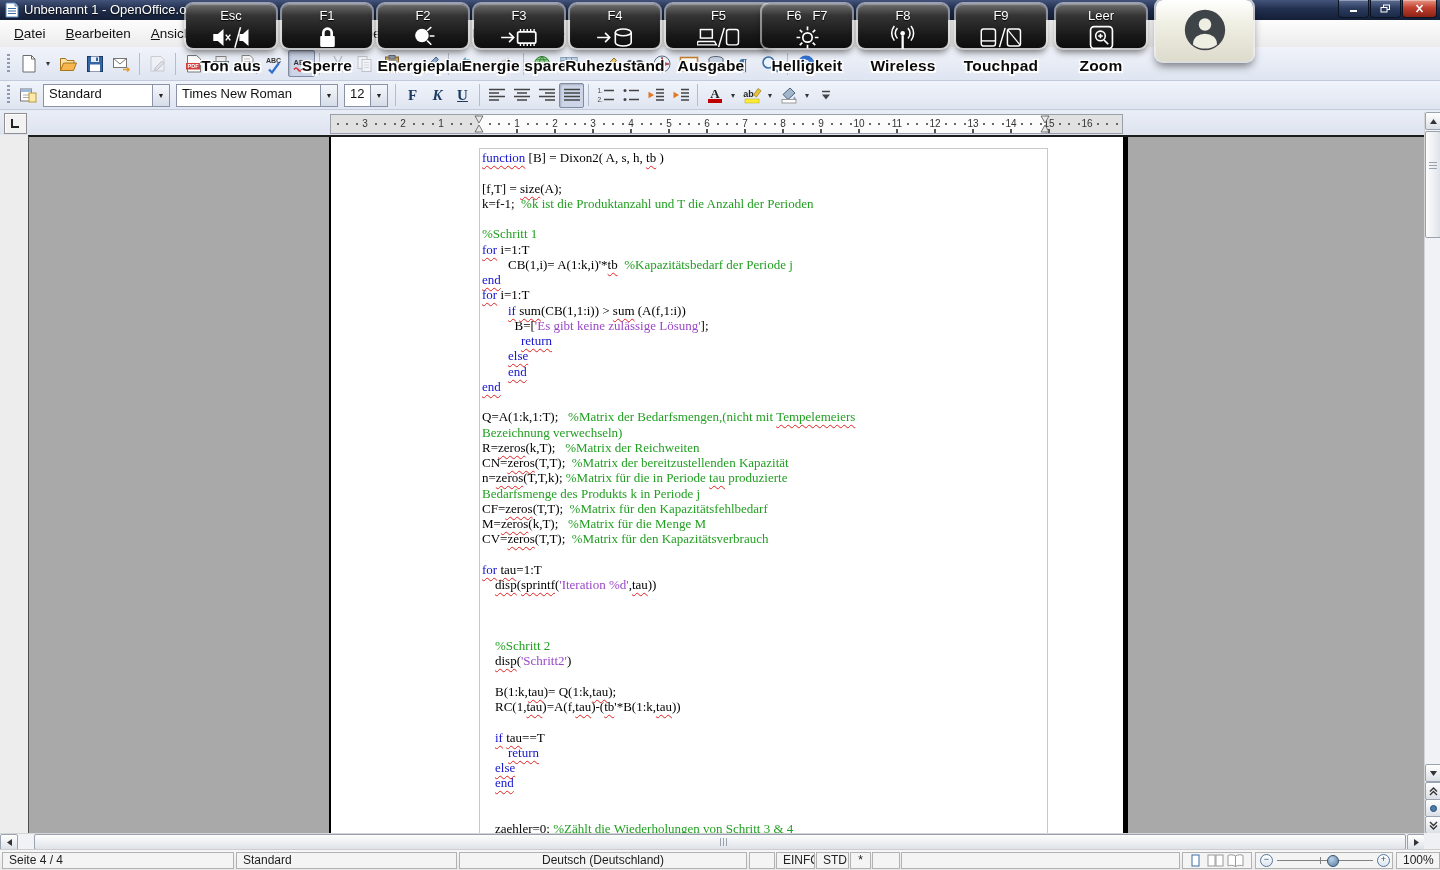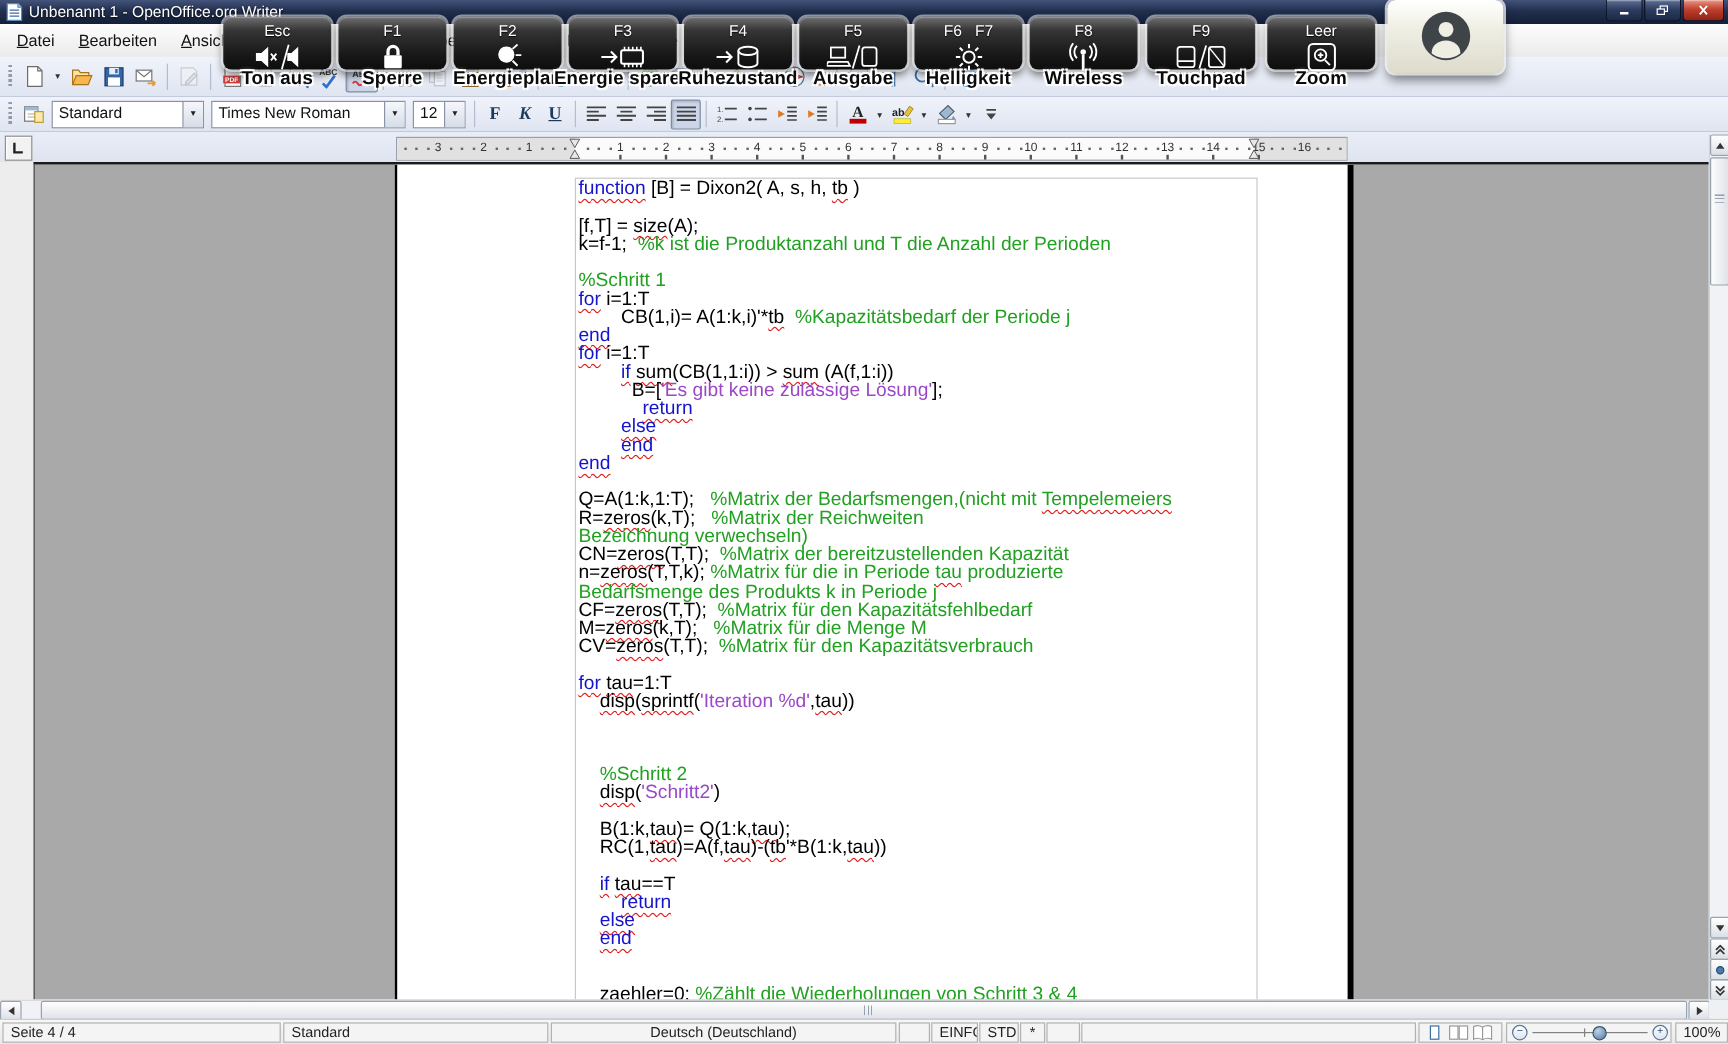--- a/index.html
+++ b/index.html
@@ -65,22 +65,22 @@
   .ruler-tab{position:absolute;bottom:0;width:2px;height:4px;background:#555;}
   .ruler-indent{position:absolute;top:0;}
 
   
   .doc-area{position:absolute;top:135px;left:0;width:1424px;height:698px;background:#ededed;}
   .workspace{position:absolute;left:28px;top:0;right:0;bottom:0;background:#a9a9a9;
     border-top:2px solid #1c1c1c;border-left:1px solid #4f4f4f;overflow:hidden;}
   .page{position:absolute;left:300px;top:0;width:792px;height:760px;background:#fff;
     border-left:2px solid #000;border-right:5px solid #000;}
   .text-frame{position:absolute;left:148px;top:11px;width:567px;height:760px;border:1px solid #c9c9c9;}
-  .code{position:absolute;left:151px;top:13px;font-family:Liberation Sans, sans-serif;
-    font-size:16px;line-height:15.25px;color:#000;}
+  .code{position:absolute;left:151px;top:13px;font-family:Liberation Serif, serif;
+    font-size:13px;line-height:15.25px;color:#000;}
   .code-line{height:15.25px;white-space:pre;}
   .kw{color:#1414cc;}
   .cm{color:#22a022;text-align:center;}
   .st{color:#9b48c8;}
   .sq{text-decoration-line:underline;text-decoration-style:wavy;text-decoration-color:#e02020;
       text-decoration-thickness:1px;text-underline-offset:2.5px;text-decoration-skip-ink:none;}
 
   
   .vscroll{position:absolute;left:1424px;top:112px;width:16px;height:721px;background:#f1f2f5;
     border-left:1px solid #d4d4d4;}
@@ -113,21 +113,21 @@
   .sb-zoomer{display:flex;align-items:center;gap:4px;padding:0 4px;}
   .zoom-btn{width:11px;height:11px;border-radius:50%;border:1px solid #56779c;color:#2d4d70;
     font-size:9px;line-height:9px;text-align:center;background:linear-gradient(#fff,#dce5ee);flex:none;}
   .zoom-track{position:relative;width:96px;height:1px;background:#808080;flex:none;}
   .zoom-tick{position:absolute;left:45%;top:-3px;width:1px;height:7px;background:#808080;}
   .zoom-thumb{position:absolute;left:52%;top:-5px;width:10px;height:10px;border-radius:50%;
     border:1px solid #33526f;background:radial-gradient(circle at 35% 30%,#bdd3e8,#557a9e);}
 
   
   .osd{position:absolute;left:0;top:0;width:1440px;height:92px;z-index:50;pointer-events:none;}
-  .osd-key{position:absolute;top:14px;width:90px;height:44px;border-radius:7px;
+  .osd-key{position:absolute;top:4px;width:90px;height:44px;border-radius:7px;
     background:linear-gradient(180deg,#707070,#353535 26%,#191919 70%,#0d0d0d);
     box-shadow:0 0 0 2px rgba(255,255,255,.5),0 4px 7px rgba(0,0,0,.55),inset 0 1px 1px rgba(255,255,255,.3);}
   .osd-key-label{position:absolute;top:4px;left:0;right:0;text-align:center;color:#fff;
     font-size:13px;white-space:pre;text-shadow:0 1px 1px #000;}
   .osd-key-icon{position:absolute;top:21px;left:0;right:0;display:flex;justify-content:center;}
   .osd-key-icon svg{height:25px;}
   .osd-key.light{top:0;width:97px;height:61px;
     background:linear-gradient(#ffffff,#f0efe4 38%,#dddbcc);
     box-shadow:0 0 0 2px rgba(255,255,255,.7),0 5px 9px rgba(0,0,0,.5);}
   .osd-key.light .osd-key-icon{top:8px;}
@@ -696,22 +696,22 @@
             <div class="code-line"><span class="kw sq">end</span></div>
             <div class="code-line"><span class="kw sq">for</span><span> i=1:T</span></div>
             <div class="code-line"><span>        </span><span class="kw sq">if</span><span> </span><span class="sq">sum</span><span>(CB(1,1:i)) &gt; </span><span class="sq">sum</span><span> (A(f,1:i))</span></div>
             <div class="code-line"><span>          B=[</span><span class="st">'Es gibt keine zulässige Lösung'</span><span>];</span></div>
             <div class="code-line"><span>            </span><span class="kw sq">return</span></div>
             <div class="code-line"><span>        </span><span class="kw sq">else</span></div>
             <div class="code-line"><span>        </span><span class="kw sq">end</span></div>
             <div class="code-line"><span class="kw sq">end</span></div>
             <div class="code-line"></div>
             <div class="code-line"><span>Q=A(1:k,1:T);   </span><span class="cm">%Matrix der Bedarfsmengen,(nicht mit </span><span class="cm sq">Tempelemeiers</span></div>
+            <div class="code-line"><span class="cm">Bezeichnung verwechseln)</span></div>
             <div class="code-line"><span>R=</span><span class="sq">zeros</span><span>(k,T);   </span><span class="cm">%Matrix der Reichweiten</span></div>
-            <div class="code-line"><span class="cm">Bezeichnung verwechseln)</span></div>
             <div class="code-line"><span>CN=</span><span class="sq">zeros</span><span>(T,T);  </span><span class="cm">%Matrix der bereitzustellenden Kapazität</span></div>
             <div class="code-line"><span>n=</span><span class="sq">zeros</span><span>(T,T,k); </span><span class="cm">%Matrix für die in Periode </span><span class="cm sq">tau</span><span class="cm"> produzierte</span></div>
             <div class="code-line"><span class="cm">Bedarfsmenge des Produkts k in Periode j</span></div>
             <div class="code-line"><span>CF=</span><span class="sq">zeros</span><span>(T,T);  </span><span class="cm">%Matrix für den Kapazitätsfehlbedarf</span></div>
             <div class="code-line"><span>M=</span><span class="sq">zeros</span><span>(k,T);   </span><span class="cm">%Matrix für die Menge M</span></div>
             <div class="code-line"><span>CV=</span><span class="sq">zeros</span><span>(T,T);  </span><span class="cm">%Matrix für den Kapazitätsverbrauch</span></div>
             <div class="code-line"></div>
             <div class="code-line"><span class="kw sq">for</span><span> </span><span class="sq">tau</span><span>=1:T</span></div>
             <div class="code-line"><span>    </span><span class="sq">disp</span><span>(</span><span class="sq">sprintf</span><span>(</span><span class="st">'Iteration %d'</span><span>,</span><span class="sq">tau</span><span>))</span></div>
             <div class="code-line"></div>
@@ -861,21 +861,21 @@
         <div class="osd-key-label">F4</div>
         <div class="osd-key-icon">
           <svg viewBox="0 0 34 22">
             <path d="M1 11h11m-4-4l4 4-4 4" fill="none" stroke="#fff" stroke-width="1.5"></path>
             <ellipse cx="24" cy="6.5" rx="7" ry="3" fill="none" stroke="#fff" stroke-width="1.4"></ellipse>
             <path d="M17 6.5v9c0 1.7 3.1 3 7 3s7-1.3 7-3v-9" fill="none" stroke="#fff" stroke-width="1.4"></path>
           </svg>
         </div>
       </div>
       <div class="osd-label" style="left: 530px;">Ruhezustand</div>
-      <div class="osd-key" style="left: 666px;">
+      <div class="osd-key" style="left: 666px; padding-left: 15px;">
         <div class="osd-key-label">F5</div>
         <div class="osd-key-icon">
           <svg viewBox="0 0 38 22">
             <rect x="3" y="4" width="10.5" height="7.5" fill="none" stroke="#fff" stroke-width="1.3"></rect>
             <path d="M1 14.5h14.5l1.5 3H-.5z" fill="none" stroke="#fff" stroke-width="1.3"></path>
             <path d="M19 19.5L24 2.5" stroke="#fff" stroke-width="1.3"></path>
             <rect x="26" y="4" width="10.5" height="13.5" rx="2" fill="none" stroke="#fff" stroke-width="1.3"></rect>
           </svg>
         </div>
       </div>

